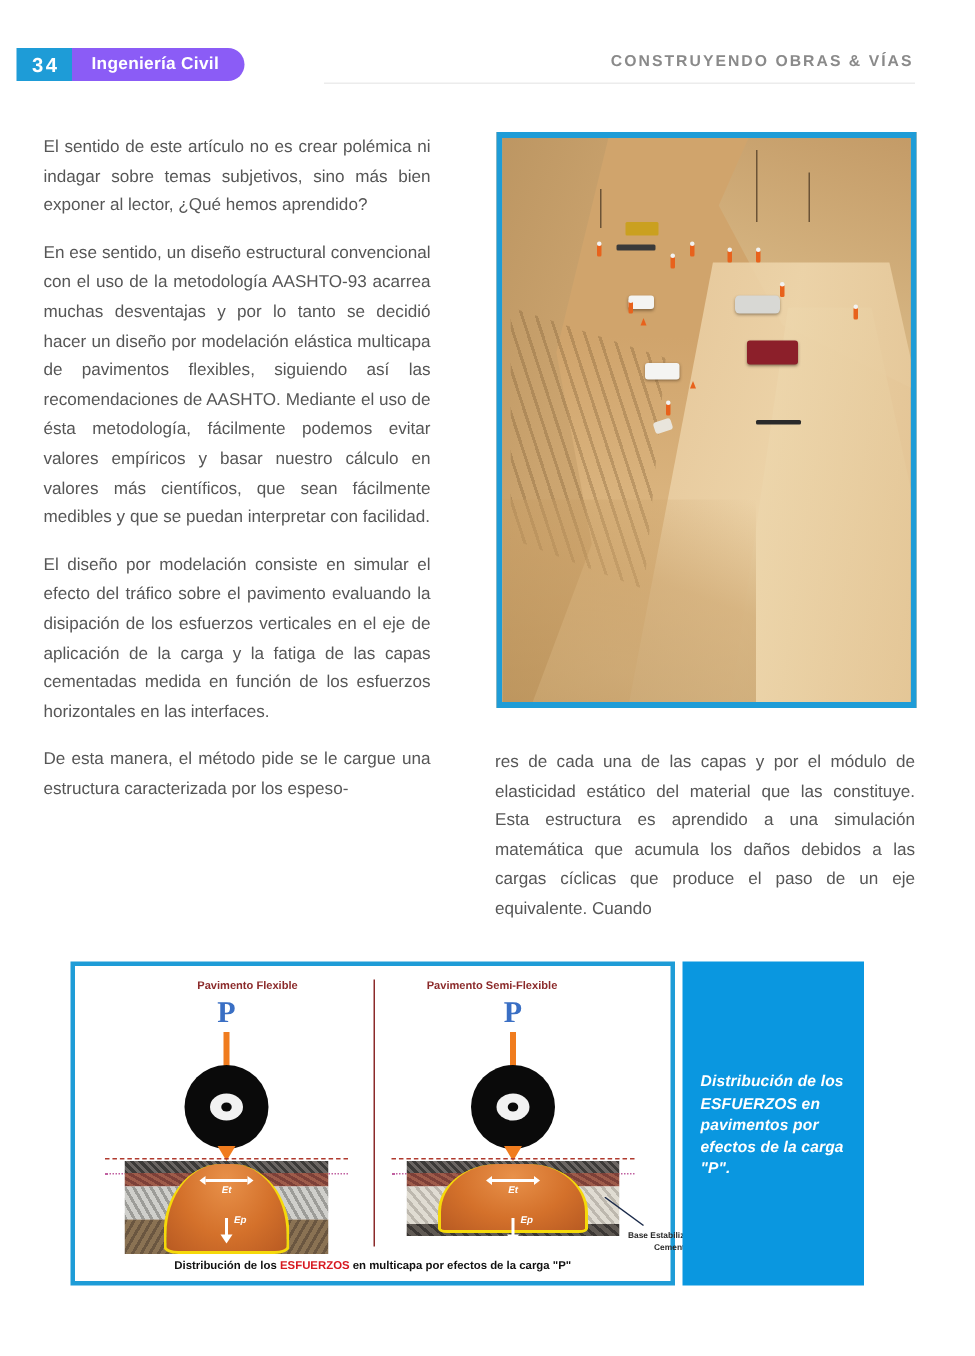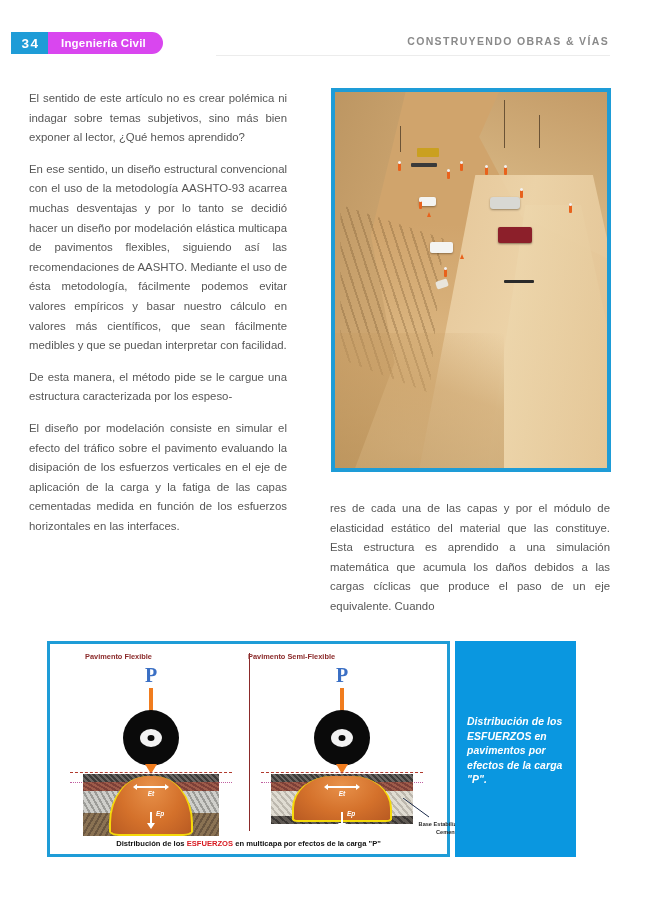--- a/index.html
+++ b/index.html
@@ -19,21 +19,21 @@
     background: #1e9cd7;
     display: flex; align-items: center; justify-content: center;
   }
   .page-num-box span {
     color: #ffffff; font-size: 13.5px; font-weight: bold; letter-spacing: 1.6px;
     padding-left: 2px;
   }
   .section-tag {
     position: absolute; left: 48px; top: 2px;
     height: 22px; padding: 0 17px 0 13px;
-    background: #d946ef;
+    background: #8b5cf6;
     border-top-right-radius: 11px; border-bottom-right-radius: 11px;
     display: flex; align-items: center;
   }
   .section-tag span {
     color: #ffffff; font-size: 11.5px; font-weight: bold; letter-spacing: .2px;
   }
   .header-title {
     position: absolute; right: 41px; top: 5px;
     color: #8a8a8a; font-size: 10.5px; font-weight: bold;
     letter-spacing: 1.35px;
@@ -100,21 +100,21 @@
 
   
   .figure {
     position: absolute; left: 47px; top: 641px; width: 403px; height: 216px;
     border: 3px solid #1e9cd7; background: #ffffff;
   }
   .fig-inner { position: relative; width: 100%; height: 100%; }
   .fig-divider { position:absolute; left:50%; top:9px; width:1px; height:178px; background:#8b2a2a; }
   .fig-title {
     position:absolute; top:8px; color:#8b2a2a; font-size:7.4px; font-weight:bold;
-    text-align:left; width:160px;
+    text-align:center; width:160px;
   }
   .fig-title.left  { left: 35px; }
   .fig-title.right { left: 198px; }
   .panel { position:absolute; top:20px; width:178px; height:170px; }
   .panel.left  { left: 12px; }
   .panel.right { left: 203px; }
   .p-label { position:absolute; left:50%; transform:translateX(-50%); top:0;
              color:#3a6fc4; font-size:20px; font-weight:bold; font-family:"Liberation Serif", serif; }
   .arrow-v { position:absolute; left:50%; transform:translateX(-50%); top:24px;
              width:4px; height:80px; background:#f07c1e; }
@@ -204,22 +204,22 @@
     <div class="section-tag">
       <span>Ingeniería Civil</span>
     </div>
     <div class="header-title">CONSTRUYENDO OBRAS &amp; VÍAS</div>
   </div>
   <div class="header-rule"></div>
 
   <div class="col col-left">
     <p>El sentido de este artículo no es crear polémica ni indagar sobre temas subjetivos, sino más bien exponer al lector, ¿Qué hemos aprendido?</p>
     <p>En ese sentido, un diseño estructural convencional con el uso de la metodología AASHTO-93 acarrea muchas desventajas y por lo tanto se decidió hacer un diseño por modelación elástica multicapa de pavimentos flexibles, siguiendo así las recomendaciones de AASHTO. Mediante el uso de ésta metodología, fácilmente podemos evitar valores empíricos y basar nuestro cálculo en valores más científicos, que sean fácilmente medibles y que se puedan interpretar con facilidad.</p>
+    <p>El diseño por modelación consiste en simular el efecto del tráfico sobre el pavimento evaluando la disipación de los esfuerzos verticales en el eje de aplicación de la carga y la fatiga de las capas cementadas medida en función de los esfuerzos horizontales en las interfaces.</p>
     <p>De esta manera, el método pide se le cargue una estructura caracterizada por los espeso-</p>
-    <p>El diseño por modelación consiste en simular el efecto del tráfico sobre el pavimento evaluando la disipación de los esfuerzos verticales en el eje de aplicación de la carga y la fatiga de las capas cementadas medida en función de los esfuerzos horizontales en las interfaces.</p>
   </div>
 
   <div class="photo">
     <div class="photo-inner">
       <div class="ph-bg"></div>
       <div class="ph-hill-l"></div>
       <div class="ph-hill-r"></div>
       <div class="ph-road"></div>
       <div class="ph-road2"></div>
       <div class="ph-scar"></div>

